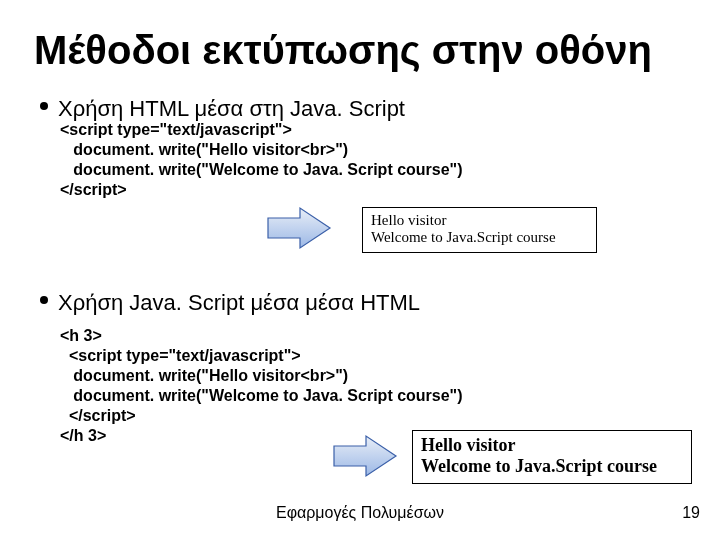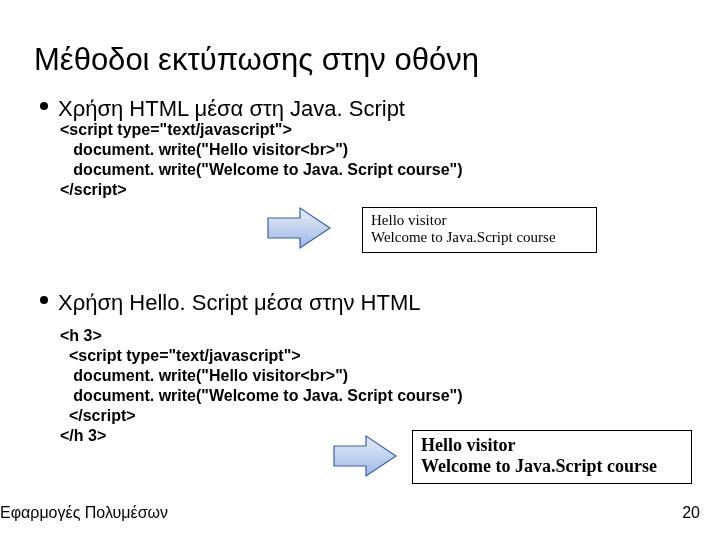--- a/index.html
+++ b/index.html
@@ -8,23 +8,22 @@
     height: 540px;
     background: #fff;
     font-family: Arial, "Helvetica Neue", sans-serif;
     position: relative;
     color: #000;
   }
   .title {
     position: absolute;
     top: 28px;
     left: 34px;
-    font-size: 31px;
-    font-weight: 400;
-    margin-top: 14px;
+    font-size: 40px;
+    font-weight: 700;
   }
   .bullet {
     position: absolute;
     font-size: 22px;
     line-height: 1.2;
   }
   .bullet .dot {
     position: absolute;
     left: -18px;
     top: 6px;
@@ -50,20 +49,21 @@
     border: 1.5px solid #000;
     background: #fff;
     padding: 4px 24px 6px 8px;
     font-family: "Times New Roman", serif;
   }
   .footer {
     position: absolute;
     bottom: 18px;
     left: 0;
     right: 0;
+    text-align: center;
     font-size: 16px;
   }
   .pagenum {
     position: absolute;
     bottom: 18px;
     right: 20px;
     font-size: 16px;
   }
 </style>
 </head>
@@ -91,33 +91,33 @@
   <polygon points="4,14 36,14 36,4 66,24 36,44 36,34 4,34" fill="url(#g1)" stroke="#3a5fa8" stroke-width="1.2"></polygon>
 </svg>
 
 <div class="outputbox" style="top:207px; left:362px; width:235px;">
   <div style="font-size:15px;">Hello visitor</div>
   <div style="font-size:15px;">Welcome to Java.Script course</div>
 </div>
 
 <div class="bullet" style="top:290px; left:58px;">
   <span class="dot"></span>
-  <span>Χρήση Hello. Script μέσα στην HTML</span>
+  <span>Χρήση Java. Script μέσα μέσα HTML</span>
 </div>
 
 <div class="code" style="top:314px;margin-top:12px;">&lt;h 3&gt;
   &lt;script type="text/javascript"&gt;
    document. write("Hello visitor&lt;br&gt;")
    document. write("Welcome to Java. Script course")
   &lt;/script&gt;
 &lt;/h 3&gt;</div>
 
 <svg class="arrow" style="top:432px; left:330px;" width="72" height="50">
   <polygon points="4,14 36,14 36,4 66,24 36,44 36,34 4,34" fill="url(#g1)" stroke="#3a5fa8" stroke-width="1.2"></polygon>
 </svg>
 
 <div class="outputbox" style="top:430px; left:412px; width:280px;">
   <div style="font-size:18px; font-weight:700;">Hello visitor</div>
   <div style="font-size:18px; font-weight:700;">Welcome to Java.Script course</div>
 </div>
 
 <div class="footer">Εφαρμογές Πολυμέσων</div>
-<div class="pagenum">20</div>
+<div class="pagenum">19</div>
 
 </body></html>

